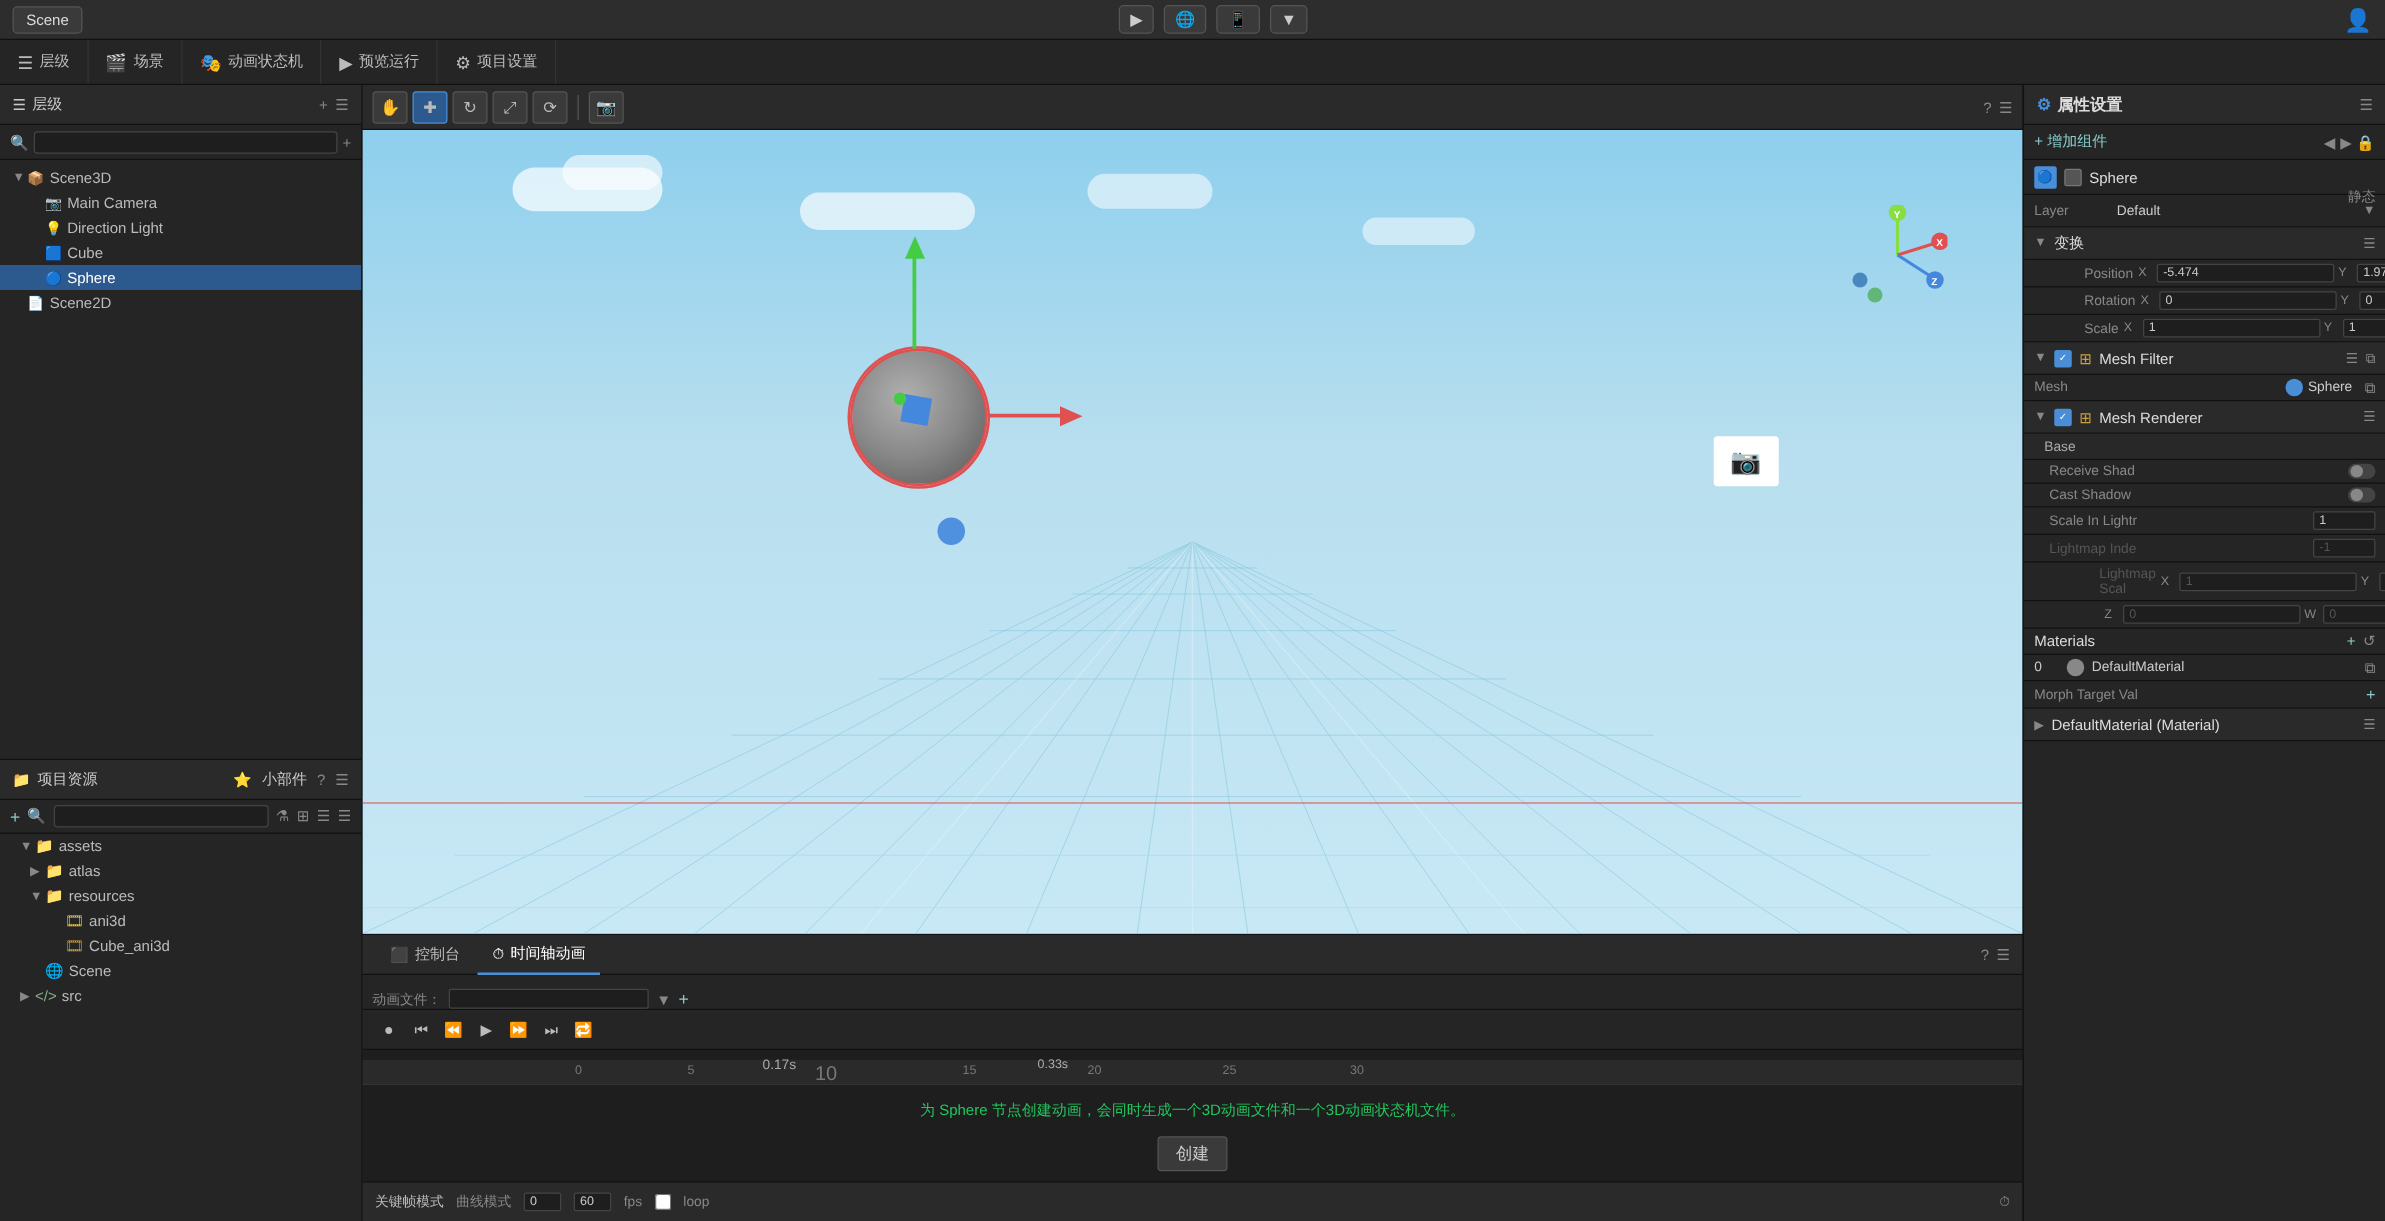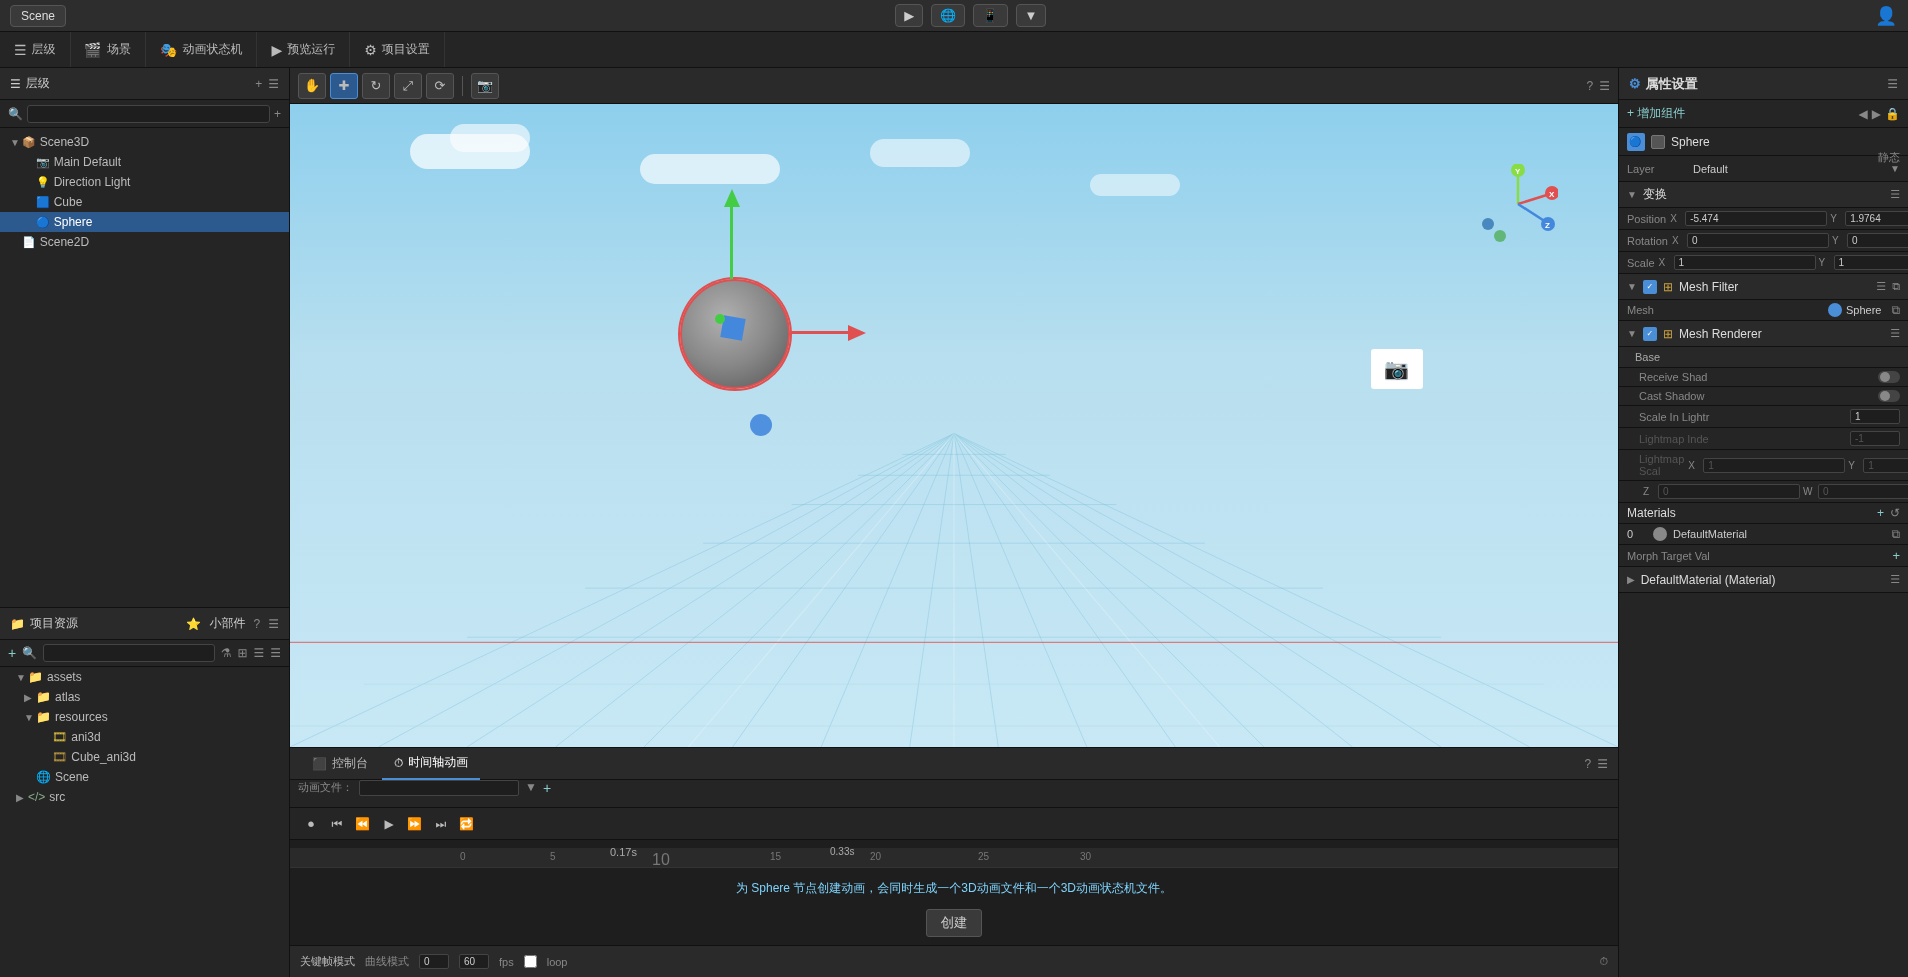--- a/index.html
+++ b/index.html
@@ -59,21 +59,21 @@
     .sky-bg { position: absolute; inset: 0; background: linear-gradient(180deg, #8ecfed 0%, #b8dfef 40%, #c8e8f5 100%); }
 
     
     .anim-panel { height: 230px; background: #252525; border-top: 1px solid #111; display: flex; flex-direction: column; flex-shrink: 0; }
     .anim-header { height: 32px; display: flex; align-items: center; justify-content: space-between; padding: 0 10px; background: #2a2a2a; border-bottom: 1px solid #111; }
     .anim-tabs { display: flex; align-items: center; gap: 2px; }
     .anim-tab { padding: 0 12px; height: 32px; display: flex; align-items: center; gap: 5px; cursor: pointer; color: #bbb; }
     .anim-tab.active { border-bottom: 2px solid #4a8ed8; color: #fff; }
     .anim-create-btn { background: #3a3a3a; border: 1px solid #555; border-radius: 3px; padding: 4px 14px; color: #ccc; cursor: pointer; }
     .anim-footer { height: 32px; display: flex; align-items: center; padding: 0 10px; border-top: 1px solid #111; background: #2a2a2a; gap: 10px; color: #888; font-size: 11px; }
-    .anim-file-row { height: 28px; display: flex; align-items: flex-start; padding: 0 8px; gap: 6px; border-bottom: 1px solid #111; background: #252525; }
+    .anim-file-row { height: 28px; display: flex; align-items: flex-end; padding: 0 8px; gap: 6px; border-bottom: 1px solid #111; background: #252525; }
     .anim-file-label { color: #888; font-size: 11px; }
     .anim-playback { display: flex; align-items: center; gap: 4px; padding: 0 10px; border-bottom: 1px solid #111; height: 32px; background: #252525; }
     .play-btn { width: 22px; height: 22px; display: flex; align-items: center; justify-content: center; color: #bbb; cursor: pointer; }
 
     
     .right-panel { width: 290px; background: #252525; display: flex; flex-direction: column; border-left: 1px solid #111; flex-shrink: 0; overflow-y: auto; }
     .prop-header { height: 32px; display: flex; align-items: center; justify-content: space-between; padding: 0 10px; background: #2a2a2a; border-bottom: 1px solid #111; flex-shrink: 0; }
     .prop-title { font-size: 13px; color: #ddd; font-weight: bold; display: flex; align-items: center; gap: 5px; }
     .prop-actions { display: flex; gap: 6px; color: #888; }
 
@@ -92,21 +92,21 @@
     .layer-value { color: #ccc; font-size: 11px; flex: 1; }
     .layer-dropdown { color: #888; font-size: 10px; }
 
     .section-header { height: 26px; display: flex; align-items: center; padding: 0 8px; gap: 6px; background: #2a2a2a; border-bottom: 1px solid #111; cursor: pointer; }
     .section-arrow { color: #888; font-size: 10px; }
     .section-check { width: 14px; height: 14px; background: #4a8ed8; border-radius: 2px; display: flex; align-items: center; justify-content: center; font-size: 8px; color: white; }
     .section-label { color: #ddd; font-size: 12px; flex: 1; }
     .section-menu { color: #888; font-size: 11px; }
 
     .transform-row { display: flex; align-items: center; padding: 3px 8px; border-bottom: 1px solid #111; gap: 4px; }
-    .trans-label { color: #888; font-size: 11px; width: 55px; }
+    .trans-label { color: #888; font-size: 11px; width: 55px; margin-left: 40px; }
     .trans-coord { display: flex; align-items: center; gap: 3px; flex: 1; }
     .coord-label { color: #888; font-size: 10px; width: 12px; }
     .coord-val { background: #1e1e1e; border: 1px solid #444; border-radius: 2px; color: #ccc; padding: 1px 4px; font-size: 10px; flex: 1; min-width: 35px; }
 
     .prop-row { display: flex; align-items: center; padding: 3px 8px; border-bottom: 1px solid #111; gap: 6px; }
     .prop-label { color: #888; font-size: 11px; flex: 1; }
     .prop-value { color: #ccc; font-size: 11px; }
     .prop-input { background: #1e1e1e; border: 1px solid #444; border-radius: 2px; color: #ccc; padding: 1px 4px; font-size: 10px; width: 50px; }
 
     .mesh-value { display: flex; align-items: center; gap: 4px; }
@@ -197,21 +197,21 @@
         <div class="tree-indent" style="width:8px"></div>
         <span class="tree-arrow">▼</span>
         <span class="tree-icon" style="color:#8acd8a">📦</span>
         <span class="tree-label">Scene3D</span>
       </div>
 
       <div class="tree-item">
         <div class="tree-indent" style="width:22px"></div>
         <span class="tree-arrow"></span>
         <span class="tree-icon" style="color:#e8c840">📷</span>
-        <span class="tree-label">Main Default</span>
+        <span class="tree-label">Main Camera</span>
       </div>
 
       <div class="tree-item">
         <div class="tree-indent" style="width:22px"></div>
         <span class="tree-arrow"></span>
         <span class="tree-icon" style="color:#6ab0de">💡</span>
         <span class="tree-label">Direction Light</span>
       </div>
 
       <div class="tree-item">
@@ -473,21 +473,21 @@
           <span style="position:absolute;top:3px;left:260px;color:#777;font-size:10px">5</span>
           <span style="position:absolute;top:3px;left:362px;color:#777;font-size:16px">10</span>
           <span style="position:absolute;top:3px;left:480px;color:#777;font-size:10px">15</span>
           <span style="position:absolute;top:3px;left:580px;color:#777;font-size:10px">20</span>
           <span style="position:absolute;top:3px;left:688px;color:#777;font-size:10px">25</span>
           <span style="position:absolute;top:3px;left:790px;color:#777;font-size:10px">30</span>
           <span style="position:absolute;top:-2px;left:320px;color:#aaa;font-size:11px">0.17s</span>
           <span style="position:absolute;top:-2px;left:540px;color:#aaa;font-size:10px">0.33s</span>
         </div>
 
-        <span style="color:#7dd3fc;font-size:12px;text-align:left">为 Sphere 节点创建动画，会同时生成一个3D动画文件和一个3D动画状态机文件。</span>
+        <span style="color:#22c55e;font-size:12px;text-align:left">为 Sphere 节点创建动画，会同时生成一个3D动画文件和一个3D动画状态机文件。</span>
         <button class="anim-create-btn">创建</button>
       </div>
 
       <div class="anim-footer">
         <span style="cursor:pointer;color:#bbb">关键帧模式</span>
         <span style="cursor:pointer">曲线模式</span>
         <input type="text" style="background: rgb(30, 30, 30); border: 1px solid rgb(68, 68, 68); border-radius: 2px; color: rgb(204, 204, 204); padding: 1px 4px; font-size: 10px; width: 30px;" value="0">
         <input type="text" style="background: rgb(30, 30, 30); border: 1px solid rgb(68, 68, 68); border-radius: 2px; color: rgb(204, 204, 204); padding: 1px 4px; font-size: 10px; width: 30px;" value="60">
         <span>fps</span>
         <input type="checkbox" style="">

